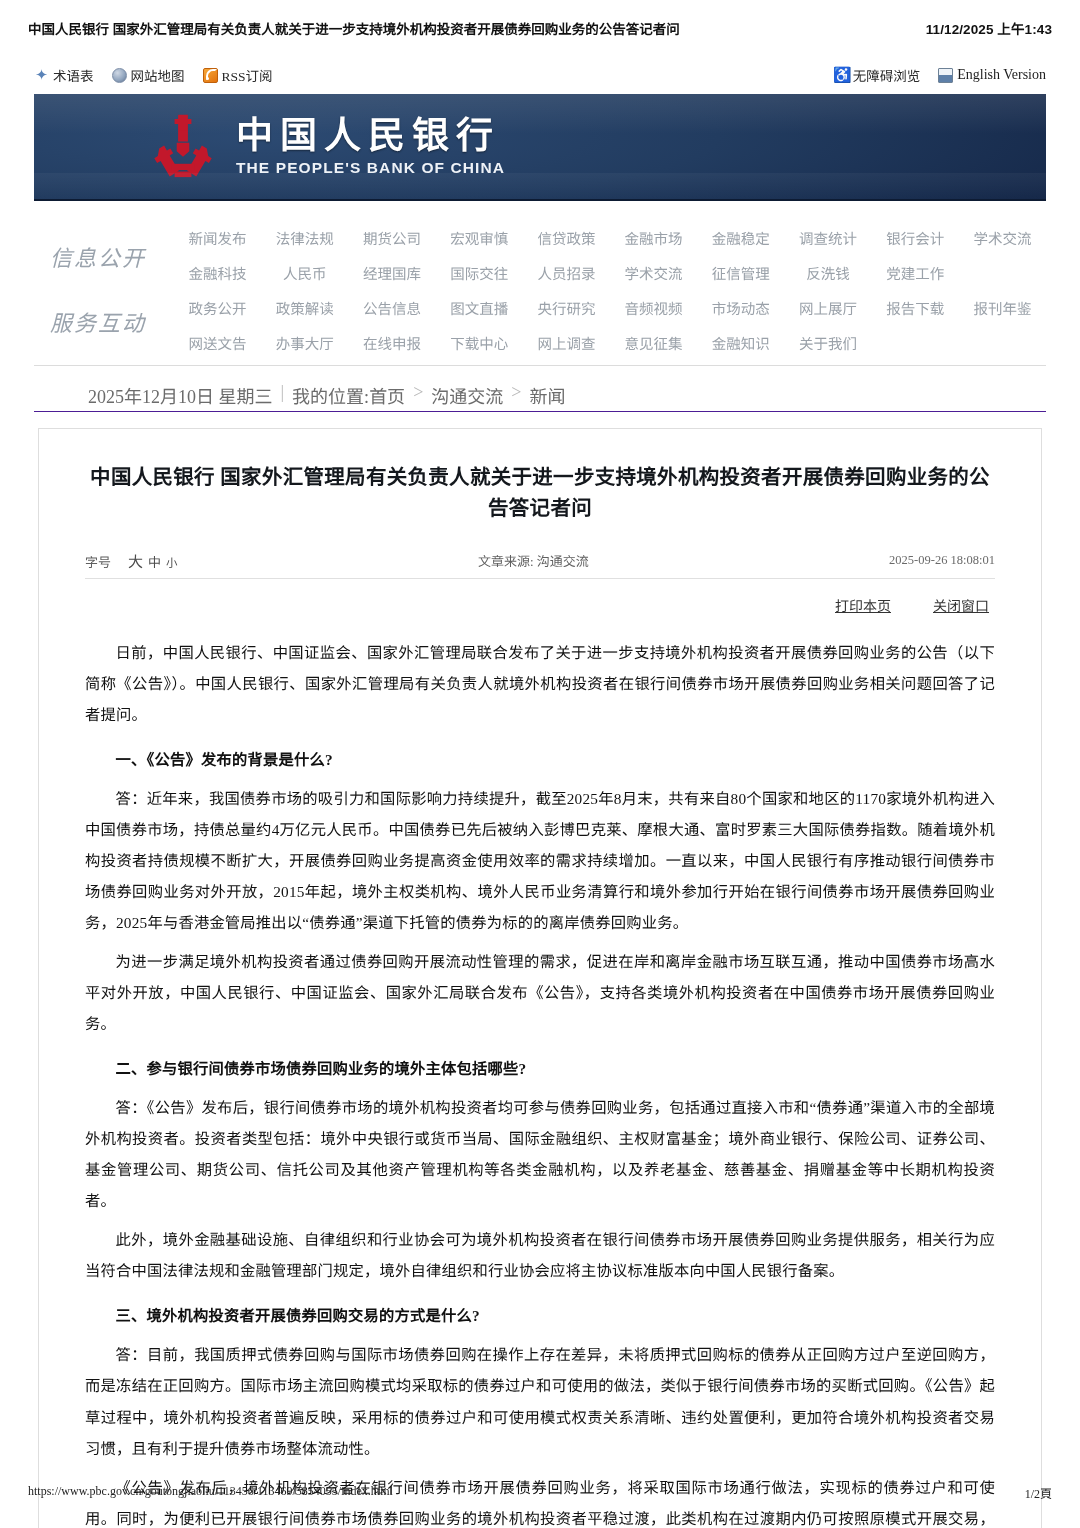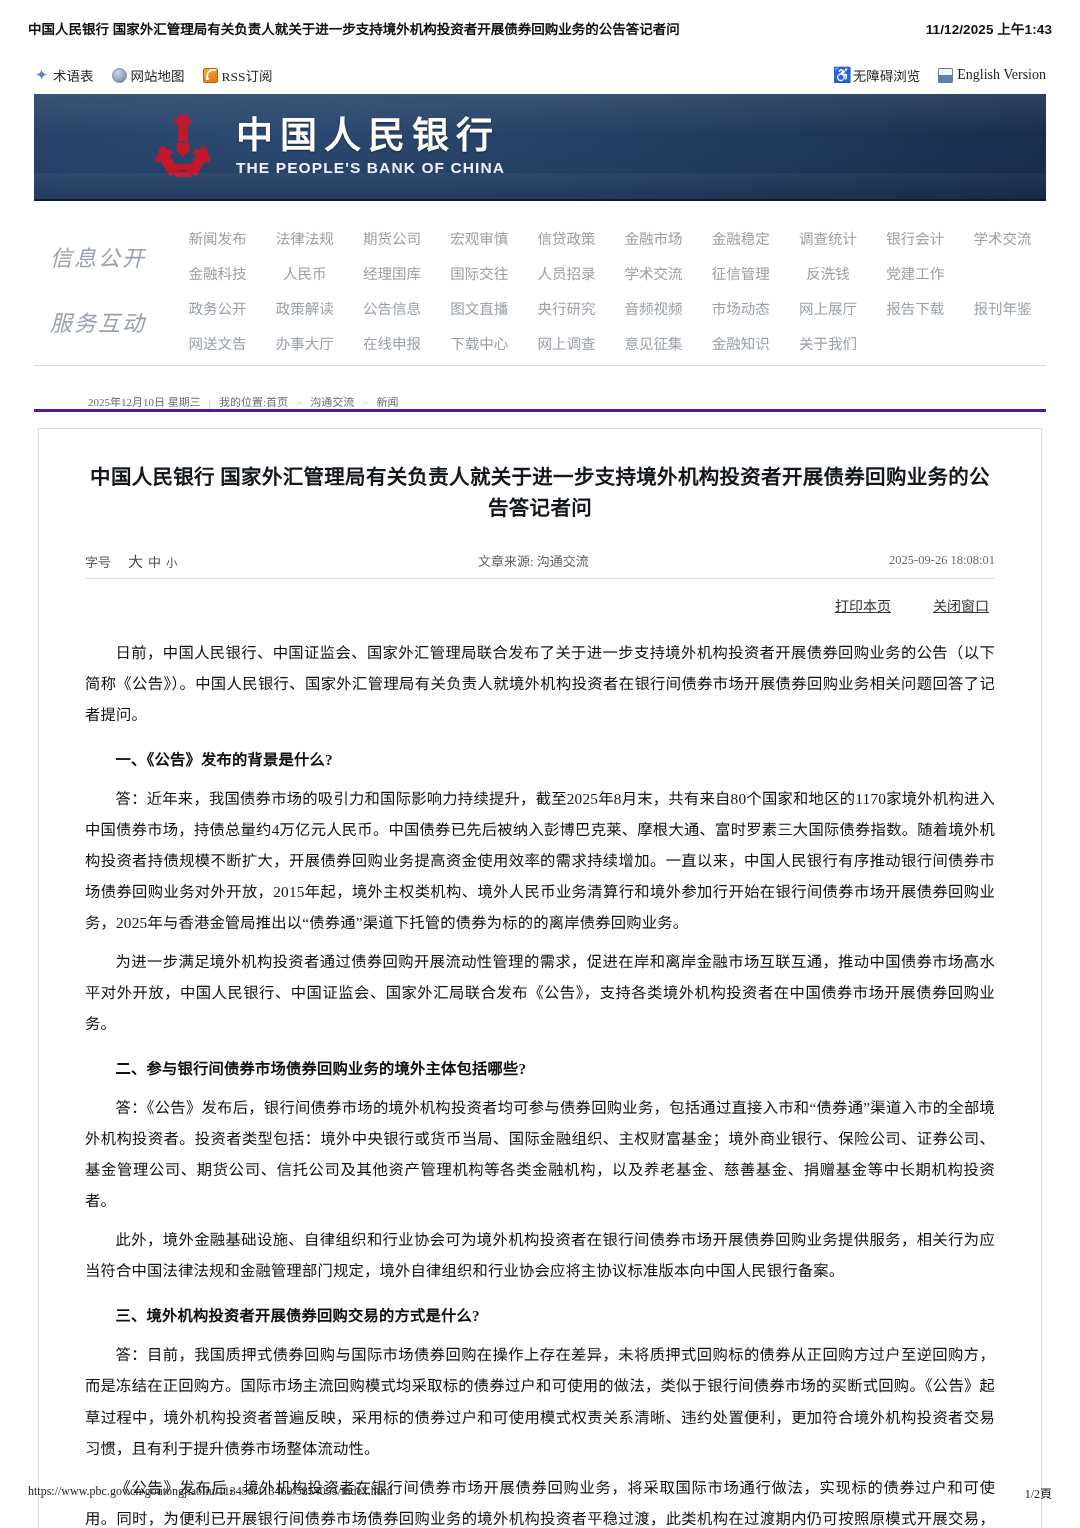--- a/index.html
+++ b/index.html
@@ -197,27 +197,27 @@
     white-space: nowrap;
     cursor: pointer;
   }
   .nav-cell.empty { cursor: default; }
 
   
   .crumb {
     margin: 0 34px;
     height: 30px;
     display: flex;
-    align-items: flex-end;
+    align-items: flex-start;
     padding-left: 54px;
     box-sizing: border-box;
     font-family: "Liberation Serif", serif;
-    font-size: 11px;
+    font-size: 18px;
     color: #6b6b6b;
-    border-bottom: 3px solid #4c1d95;
+    border-bottom: 1px solid #4c1d95;
     white-space: nowrap;
   }
   .crumb .sep { margin: 0 8px; color: #b9b9b9; }
 
   
   .card {
     margin: 16px 38px 0 38px;
     border: 1px solid #dedede;
     border-top: none;
     background: #fff;

